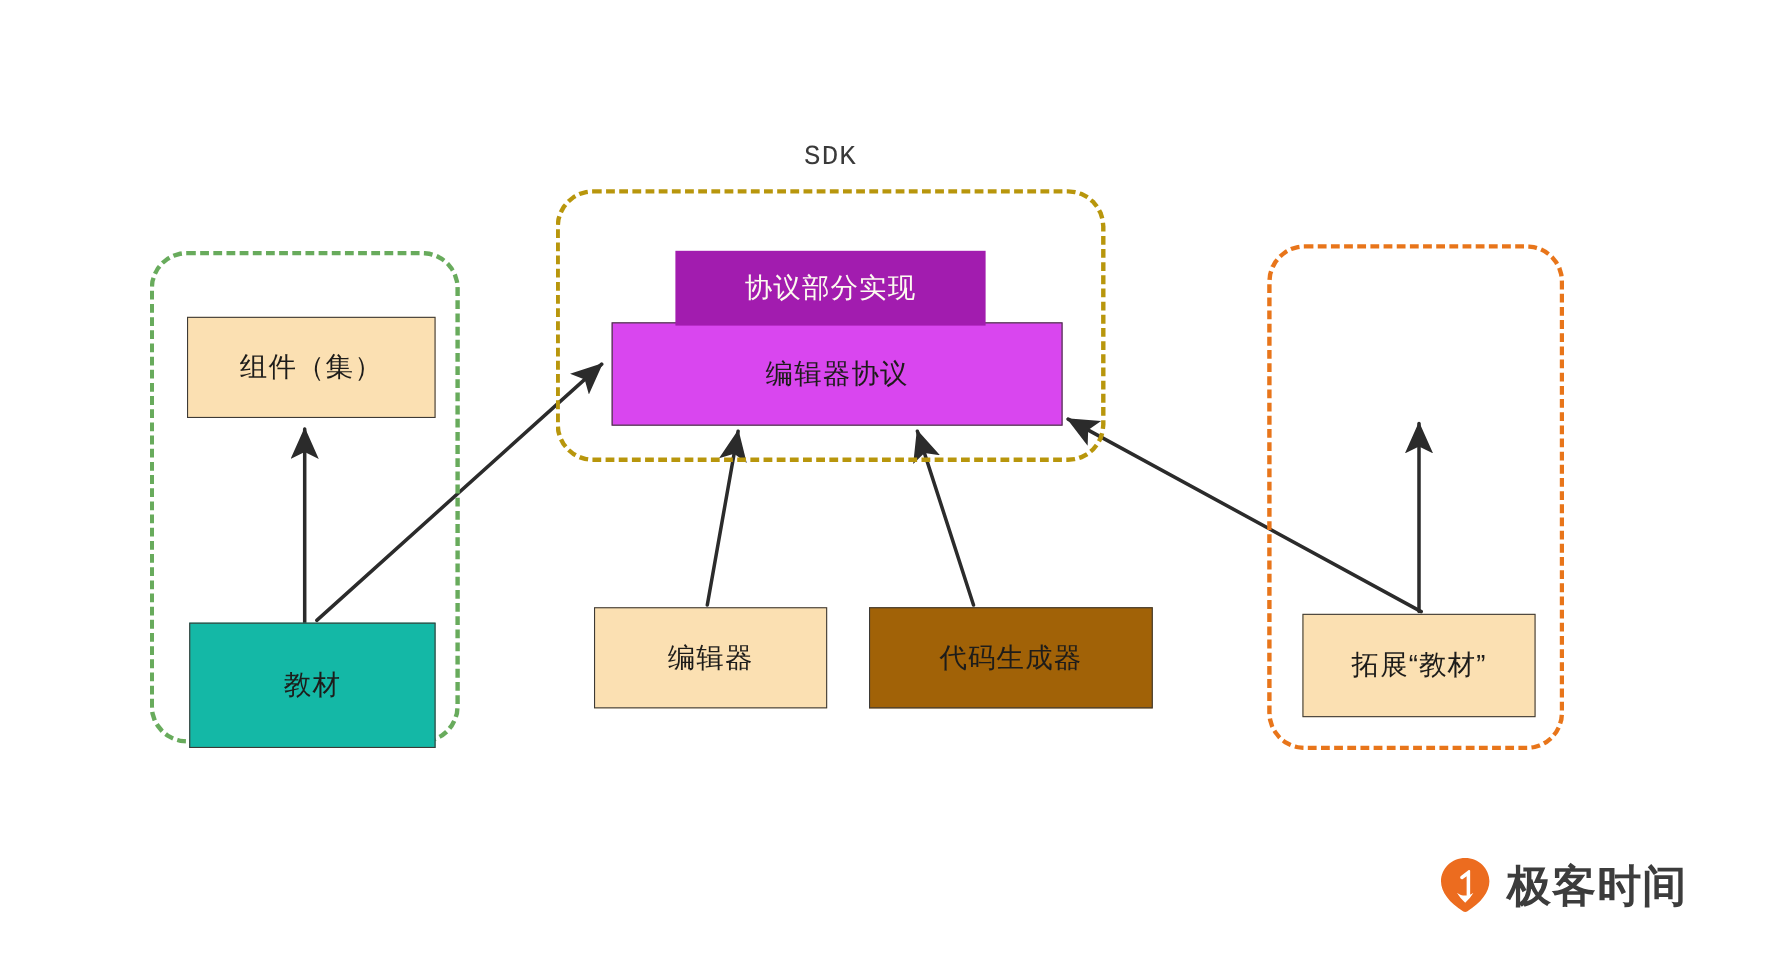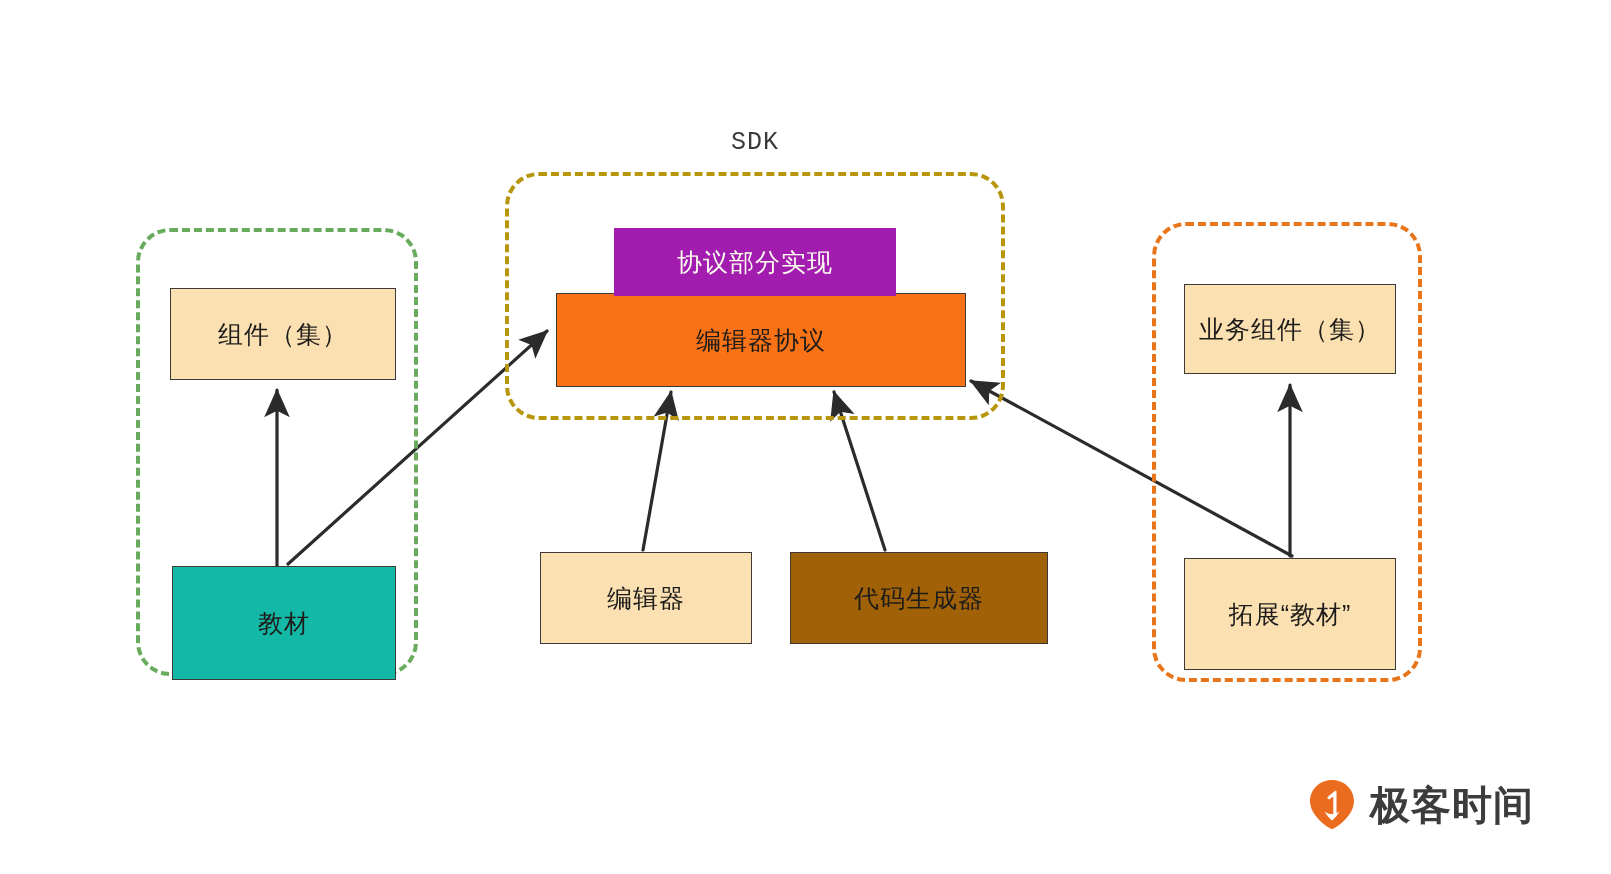--- a/index.html
+++ b/index.html
@@ -126,41 +126,38 @@
   <div class="caption" style="left:705px; top:128px; width:100px;">SDK</div>
 
   <div class="node base" style="left: 170px; top: 288px; width: 226px; height: 92px; background: rgb(251, 224, 178); border-color: rgb(61, 58, 54);">
     <span>组件（集）</span>
   </div>
 
   <div class="node base" style="left: 172px; top: 566px; width: 224px; height: 114px; background: #14b8a6; border-color: rgb(61, 58, 54);">
     <span>教材</span>
   </div>
 
-  <div class="node base" style="left: 556px; top: 293px; width: 410px; height: 94px; background: #f97316; border-color: rgb(61, 58, 54);">
+  <div class="node base" style="left: 556px; top: 293px; width: 410px; height: 94px; background: #d946ef; border-color: rgb(61, 58, 54);">
     <span>编辑器协议</span>
   </div>
 
   <div class="node overlay" style="left: 614px; top: 228px; width: 282px; height: 68px; background: #a21caf; color: rgb(253, 251, 240);">
     <span>协议部分实现</span>
   </div>
 
   <div class="node base" style="left: 540px; top: 552px; width: 212px; height: 92px; background: rgb(251, 224, 178); border-color: rgb(61, 58, 54);">
     <span>编辑器</span>
   </div>
 
   <div class="node base" style="left: 790px; top: 552px; width: 258px; height: 92px; background: #a16207; border-color: rgb(61, 58, 54);">
     <span>代码生成器</span>
   </div>
 
-  <div class="node base" style="left: 1184px; top: 284px; width: 212px; height: 90px; background: rgb(251, 224, 178); border-color: rgb(61, 58, 54);">
-    <span>业务组件（集）</span>
-  </div>
 
-  <div class="node base" style="left: 1184px; top: 558px; width: 212px; height: 112px; background: rgb(251, 224, 178); border-color: rgb(61, 58, 54);">
+  <div class="node base" style="left: 1184px; top: 558px; width: 212px; height: 94px; background: rgb(251, 224, 178); border-color: rgb(61, 58, 54);">
     <span>拓展“教材”</span>
   </div>
 
   <div id="brand" style="left:1306px; top:778px;">
     <span class="mark">
       <svg viewBox="0 0 52 52" width="52" height="52" xmlns="http://www.w3.org/2000/svg">
         <path d="M26 2 C13.8 2 4 11.5 4 23.2 C4 32.6 11.6 43.0 24.3 50.6 C25.3 51.2 26.7 51.2 27.7 50.6 C40.4 43.0 48 32.6 48 23.2 C48 11.5 38.2 2 26 2 Z" fill="#ec6c1f"></path>
         <path d="M30.5 13.6 L30.5 36.4 C30.5 37.3 29.8 38.0 28.9 38.0 C28.0 38.0 27.3 37.3 27.3 36.4 L27.3 18.6 L23.9 21.0 C23.2 21.5 22.2 21.3 21.7 20.6 C21.2 19.9 21.4 18.9 22.1 18.4 L28.6 13.3 C29.6 12.5 30.5 12.9 30.5 13.6 Z" fill="#ffffff"></path>
         <path d="M18.5 33.5 C20.4 36.7 22.9 39.7 26 42.6 C29.1 39.7 31.6 36.7 33.5 33.5 C31.2 35.2 28.7 36.1 26 36.1 C23.3 36.1 20.8 35.2 18.5 33.5 Z" fill="#ffffff"></path>
       </svg>

